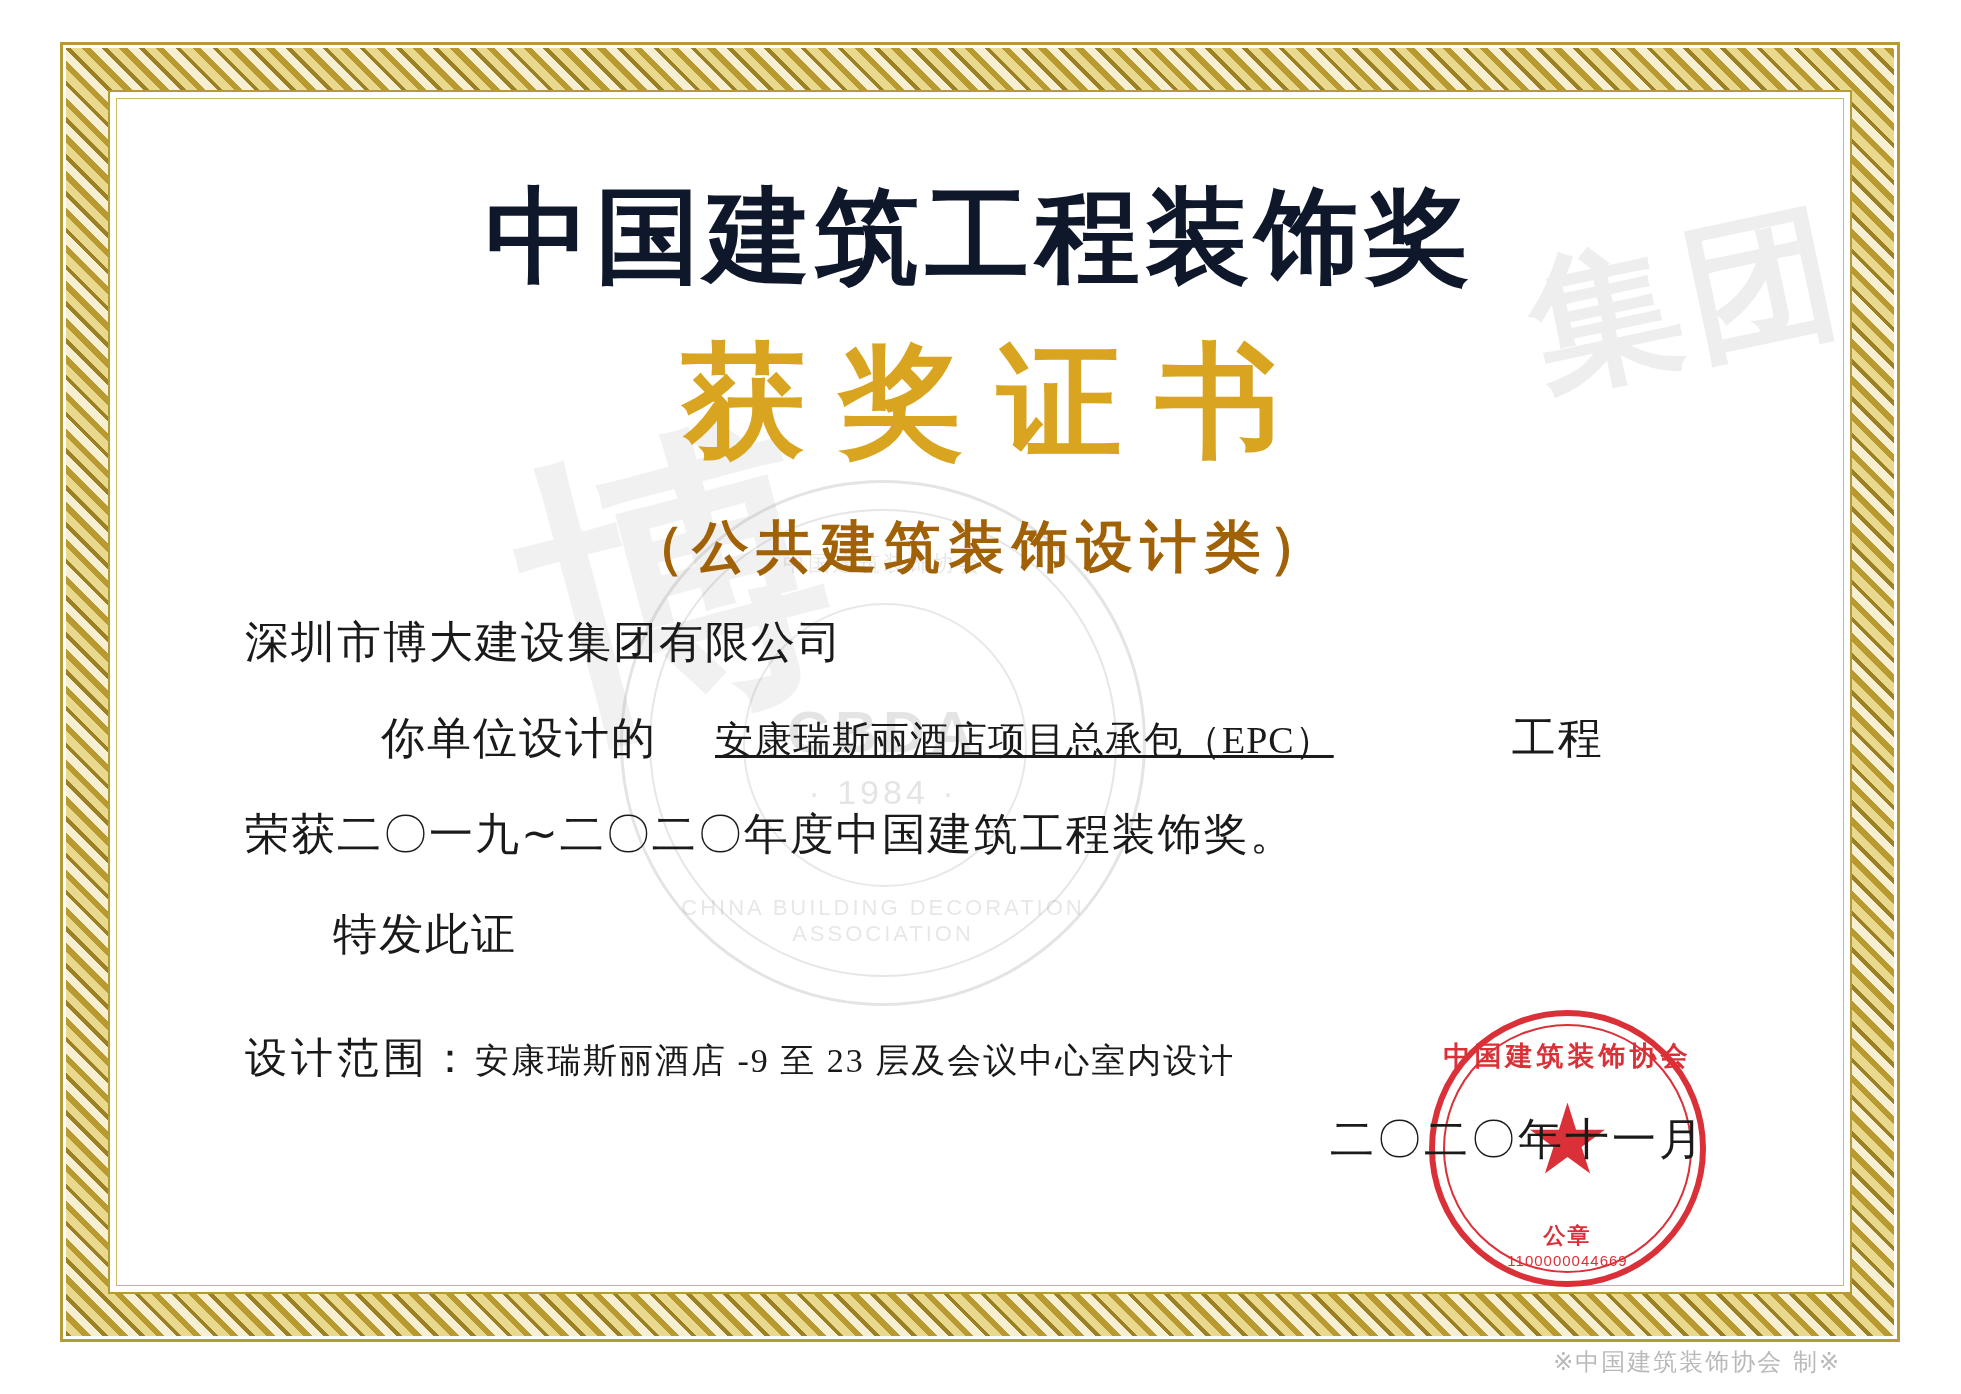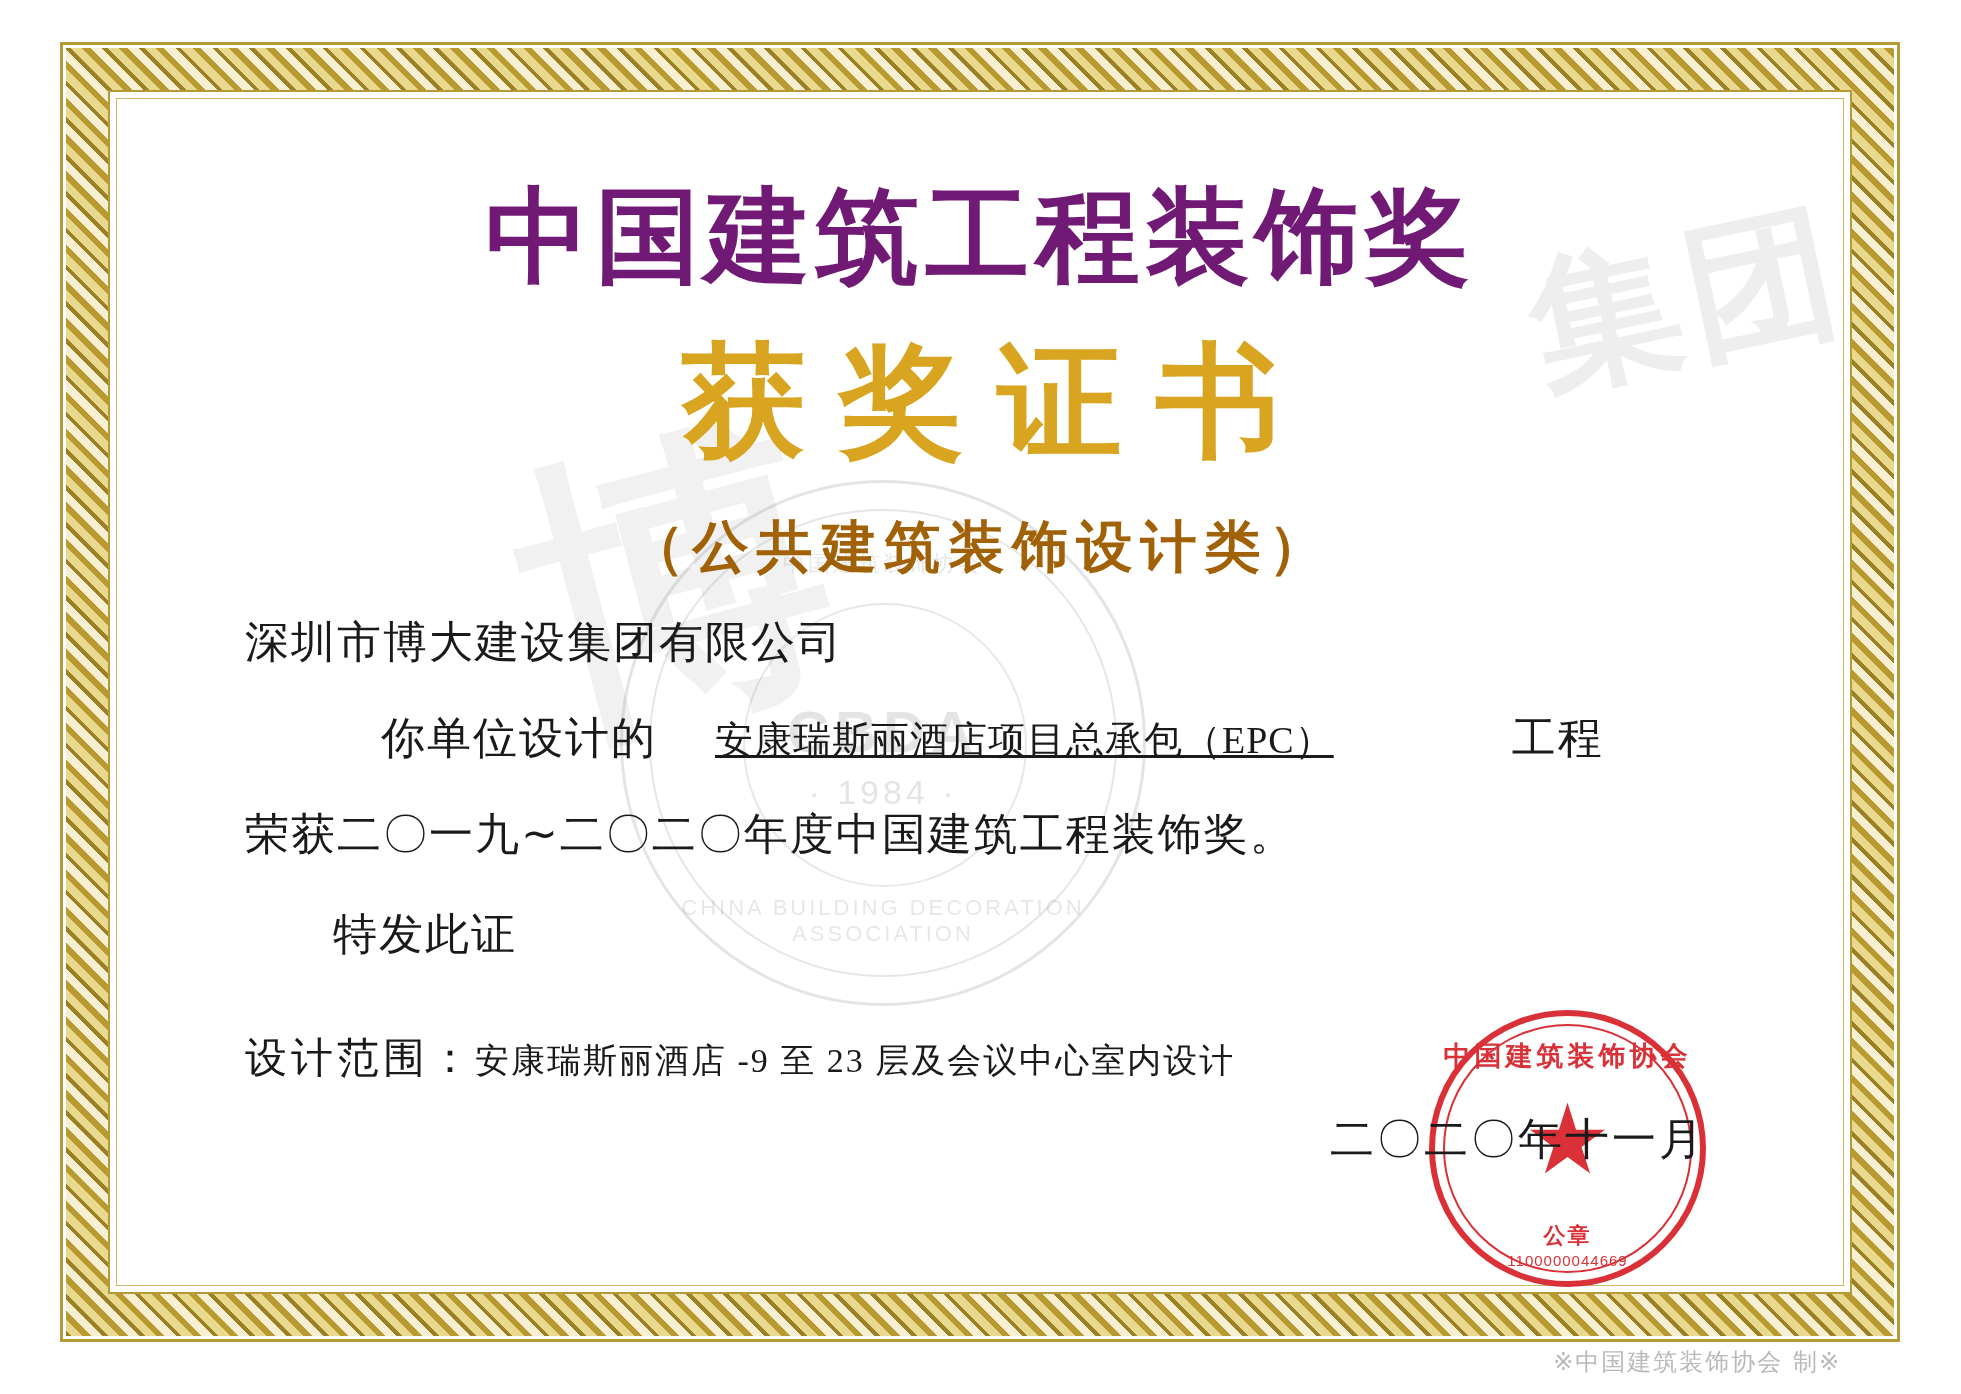--- a/index.html
+++ b/index.html
@@ -171,21 +171,21 @@
 
   
   .title-main {
     position: absolute;
     left: 0; right: 0;
     top: 168px;
     text-align: center;
     font-family: "DejaVu Sans", sans-serif;
     font-size: 104px;
     font-weight: bold;
-    color: #701a75;
+    color: #0f172a;
     letter-spacing: 6px;
     white-space: nowrap;
   }
   .title-sub {
     position: absolute;
     left: 0; right: 0;
     top: 320px;
     text-align: center;
     font-family: "DejaVu Serif", serif;
     font-size: 124px;

